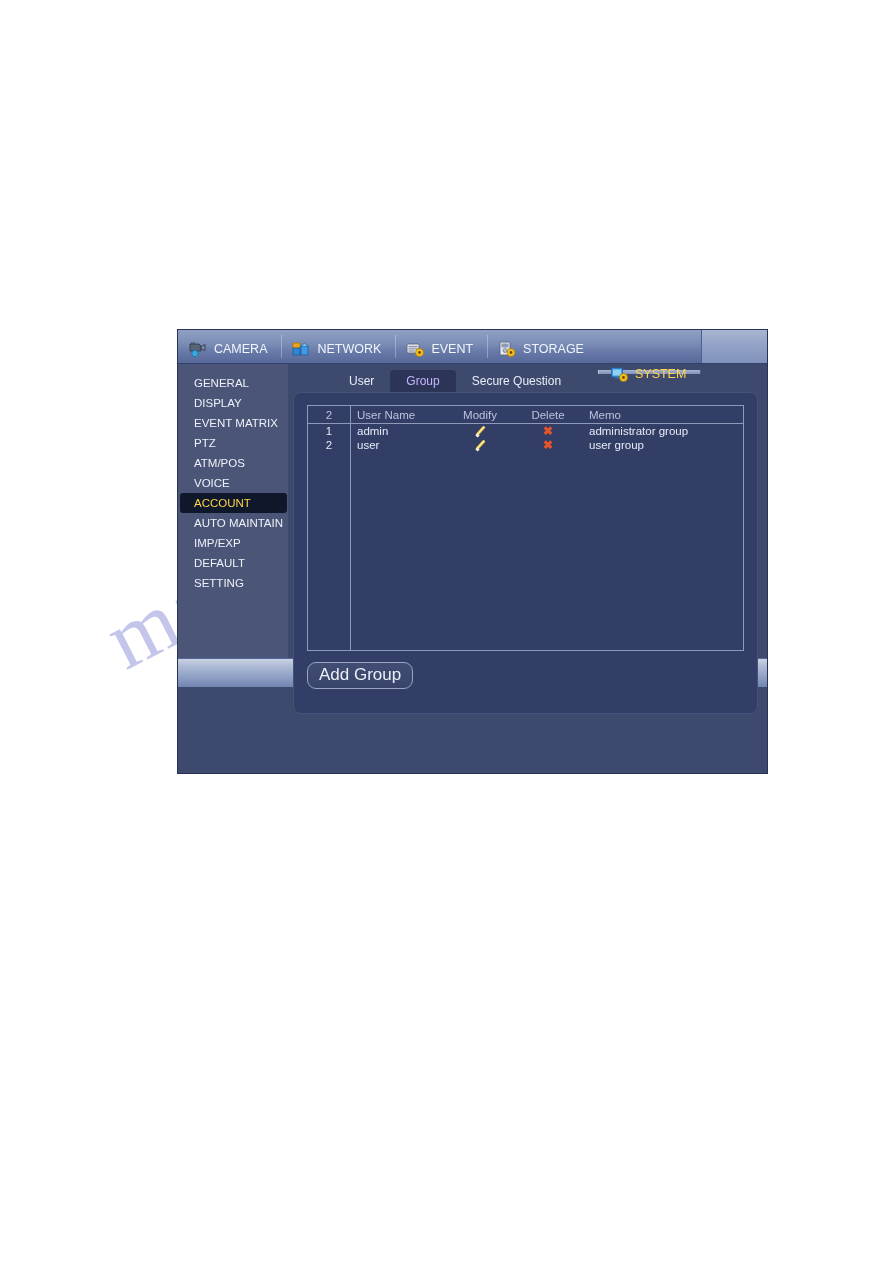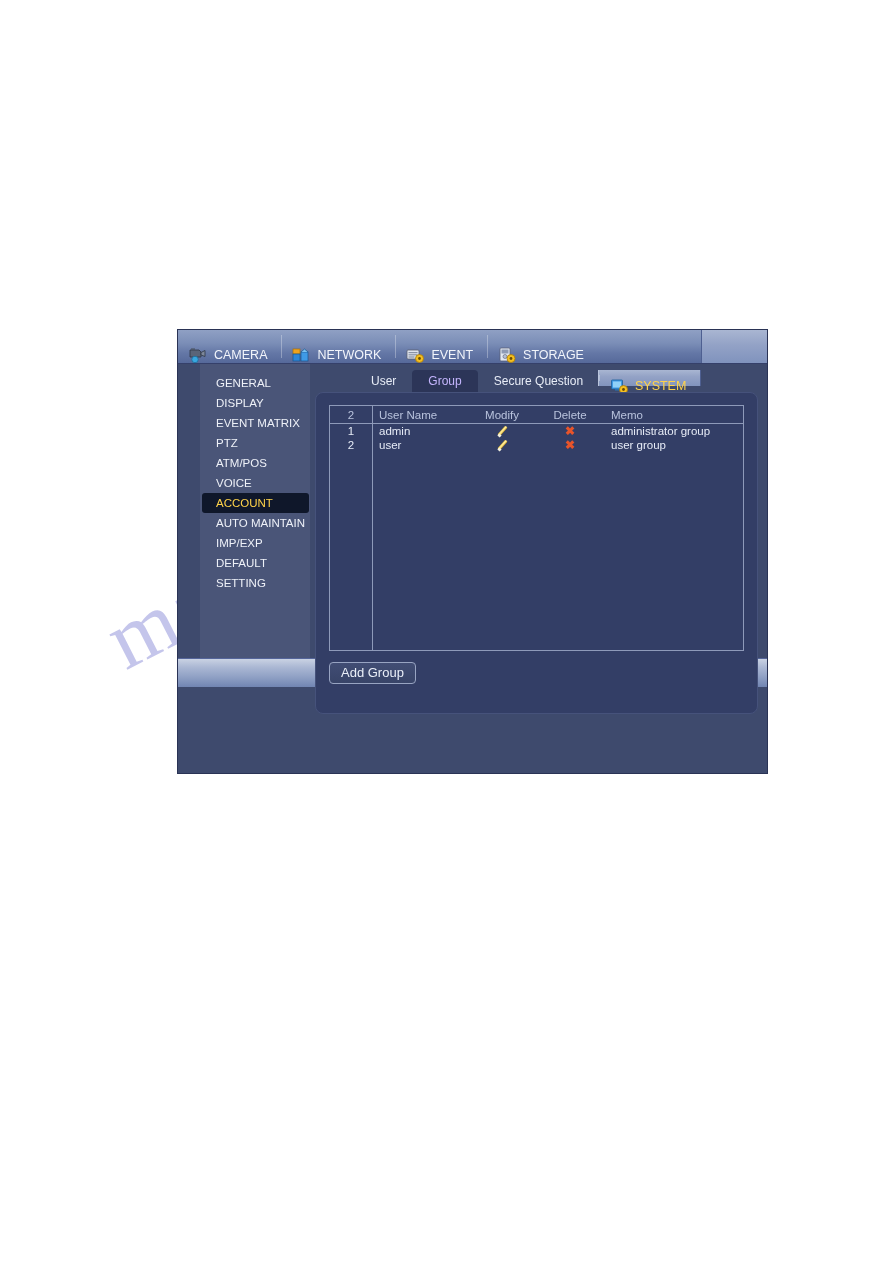--- a/index.html
+++ b/index.html
@@ -86,21 +86,21 @@
     background: linear-gradient(to bottom, #8fa0c4 0%, #7b8eb7 40%, #6477a6 70%, #56699a 100%);
     display: flex;
     align-items: stretch;
     border-bottom: 1px solid #35406a;
     position: relative;
   }
   .main-tab {
     display: flex;
     align-items: center;
     gap: 6px;
-    padding: 16px 14px 0 10px;
+    padding: 4px 14px 0 10px;
     position: relative;
     box-sizing: border-box;
     min-width: 0;
     justify-content: center;
   }
   .main-tab + .main-tab::before {
     content: "";
     position: absolute;
     left: 0;
     top: 5px;
@@ -127,21 +127,20 @@
     background: linear-gradient(to bottom, #a9b6d2 0%, #93a2c6 45%, #8093bd 100%);
     border-left: 1px solid #4e5f91;
   }
   .tab-icon { width: 20px; height: 18px; position: relative; flex: none; }
 
   
   #win-body {
     display: flex;
     height: 294px;
     background: #3e4a6d;
-    padding-left: 22px;
   }
 
   #sidebar {
     width: 110px;
     flex: none;
     background: #4a5578;
     padding-top: 9px;
     box-sizing: border-box;
   }
   .side-item {
@@ -289,23 +288,23 @@
     font-weight: bold;
     vertical-align: middle;
   }
 
   
   #add-group-btn {
     margin-top: 11px;
     display: inline-block;
     padding: 2px 11px 3px 11px;
     border: 1px solid #98a4c2;
-    border-radius: 4px;
+    border-radius: 9px;
     background: linear-gradient(to bottom, #414d74 0%, #384468 100%);
-    font-size: 13px;
+    font-size: 17px;
     color: #eaeff8;
     white-space: nowrap;
   }
 
   
   #bottom-bar {
     height: 28px;
     background: linear-gradient(to bottom, #c9d2e3 0%, #aab7d3 30%, #8fa0c4 65%, #7185b2 100%);
     border-top: 1px solid #55659a;
   }

